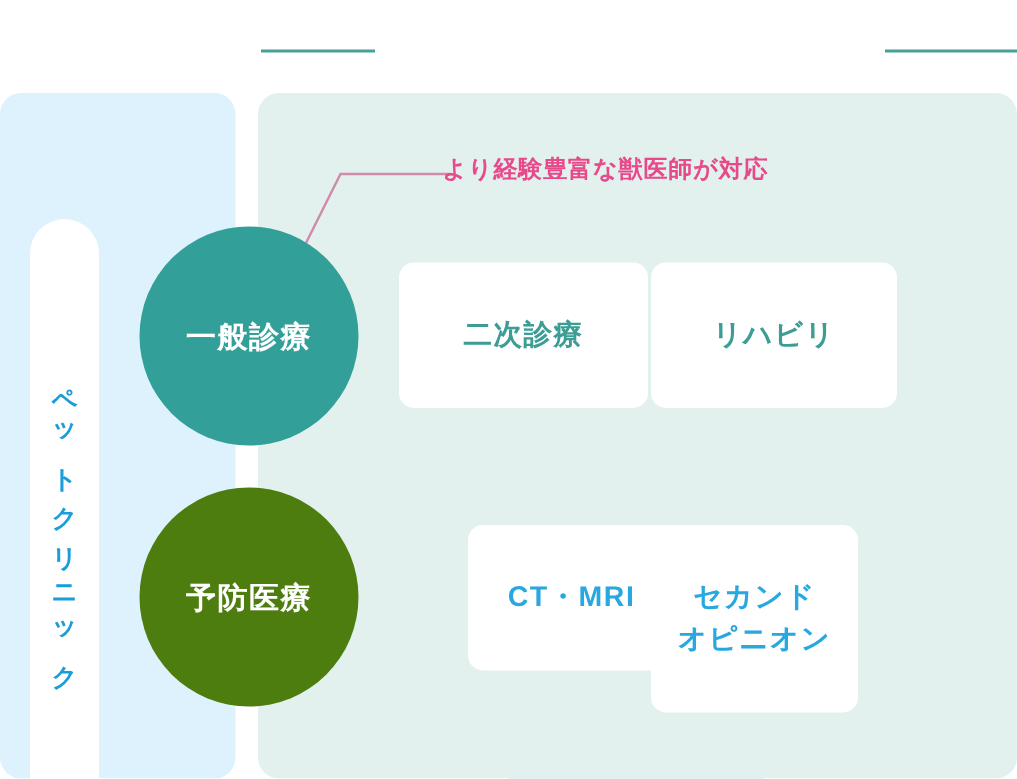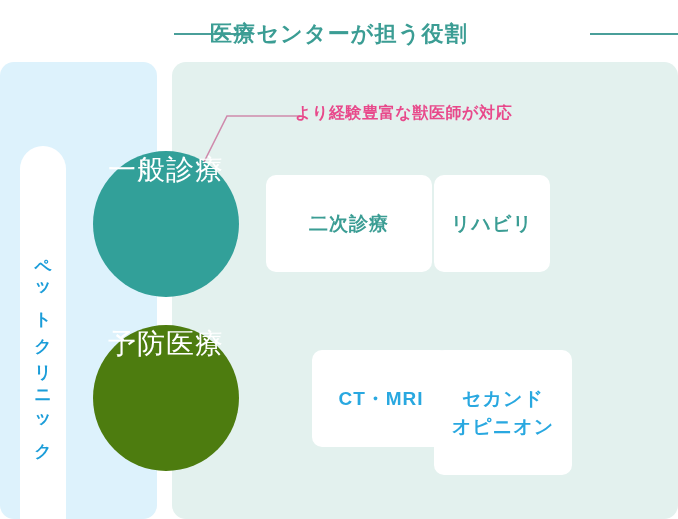--- a/index.html
+++ b/index.html
@@ -91,24 +91,25 @@
   }
   .vtext-blue { color: #1b9dd9; }
 
   
   .circle {
     position: absolute;
     width: 146px;
     height: 146px;
     border-radius: 50%;
     display: flex;
+    align-items: center;
     justify-content: center;
     color: #ffffff;
-    font-size: 28px;
-    font-weight: normal;
+    font-size: 20px;
+    font-weight: bold;
     letter-spacing: 1px;
     white-space: nowrap;
   }
   .circle-general  { left: 93px;  top: 151px; background: #32a099; }
   .circle-preventive { left: 93px; top: 325px; background: #4d7c0f; }
 
   
   .leader {
     position: absolute;
     left: 180px;
@@ -139,33 +140,30 @@
     text-align: center;
     font-size: 19px;
     font-weight: bold;
     letter-spacing: 1px;
     line-height: 1.45;
   }
   .card-teal { color: #3b9d94; }
   .card-blue { color: #29a8e0; }
 
   .card-secondary   { left: 266px; top: 175px; width: 166px; height: 97px; }
-  .card-rehab       { left: 434px; top: 175px; width: 116px; height: 97px; }
+  .card-rehab       { left: 434px; top: 175px; width: 164px; height: 97px; }
   .card-ctmri       { left: 266px; top: 350px; width: 138px; height: 97px; margin-left: 46px; }
   .card-opinion     { left: 434px; top: 350px; width: 138px; height: 125px; }
 </style>
 </head>
 <body>
 
 <div id="stage">
 
   <div class="title-rule left"></div>
-  <div class="title-row">
-    <span class="title-text">医療センターが担う役割</span>
-  </div>
   <div class="title-rule right"></div>
 
   <div class="panel-left">
     <div class="pill pill-left">
       <span class="vtext vtext-blue">ペットクリニック</span>
     </div>
   </div>
 
   <div class="panel-right">
     

